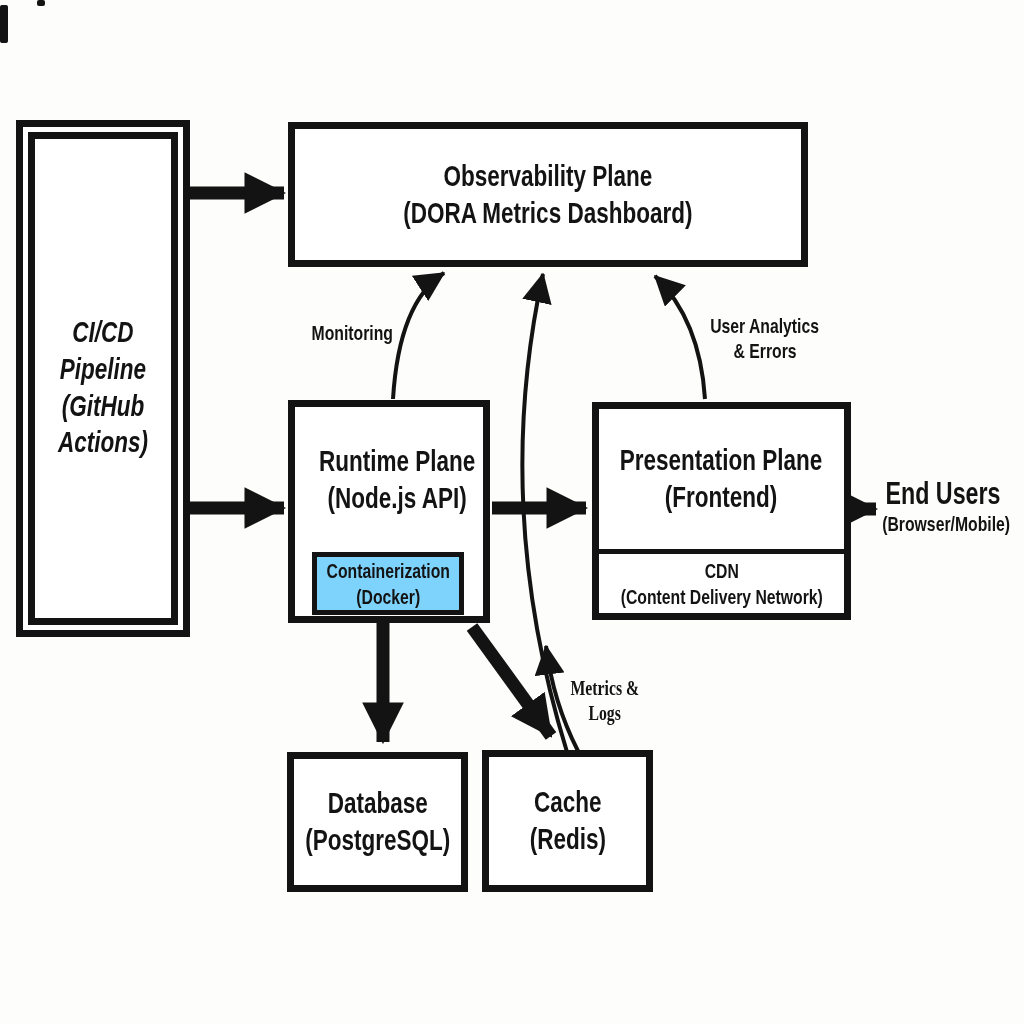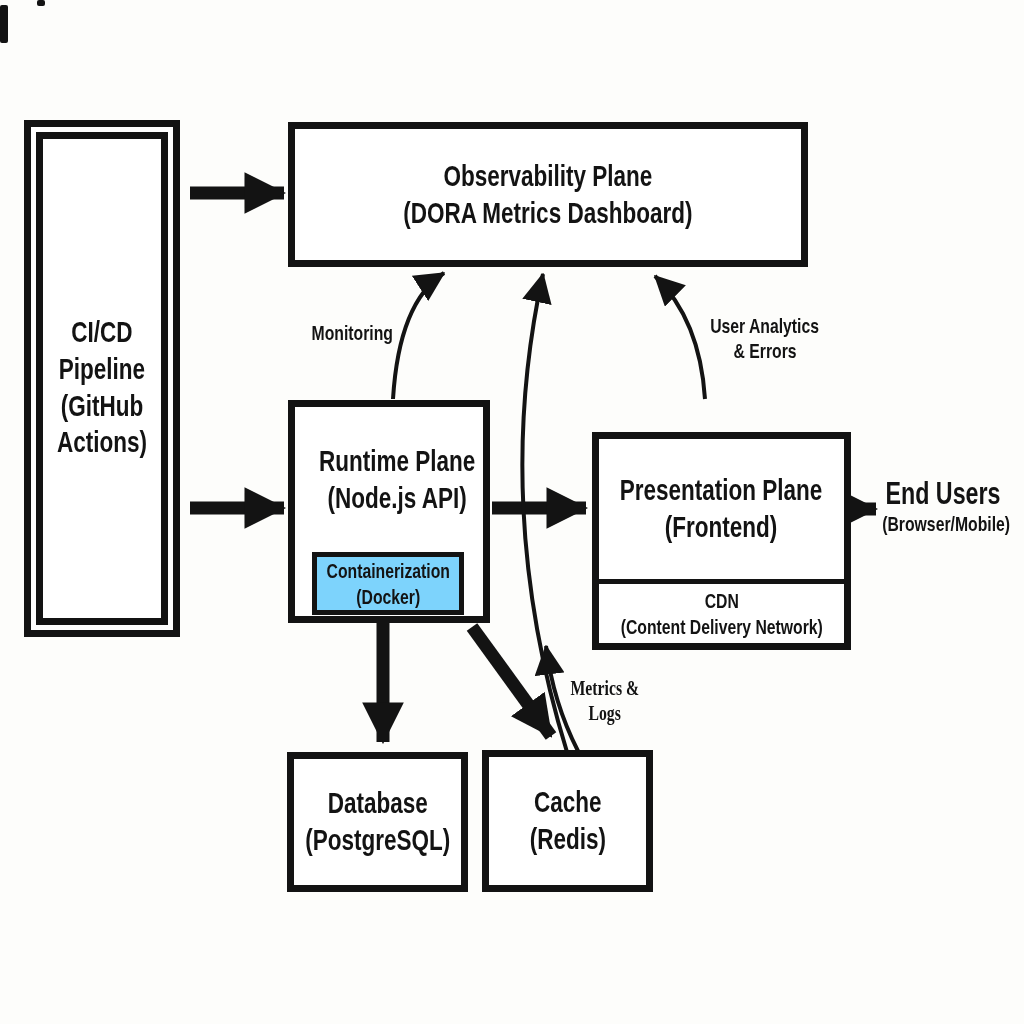--- a/index.html
+++ b/index.html
@@ -20,36 +20,36 @@
   .t-main{ font-size:30px; font-weight:700; line-height:1.22; }
   .t-sub{ font-size:21px; font-weight:700; line-height:1.2; }
   .t-label{ font-size:21px; font-weight:700; line-height:1.2; text-align:center; }
   .edge-label{ position:absolute; display:flex; flex-direction:column; align-items:center; }
   .arrow-layer{ position:absolute; left:0; top:0; width:1024px; height:1024px; pointer-events:none; }
   .arrow-layer path{ stroke:var(--ink); fill:none; }
   .thick{ stroke-width:13px; }
   .thin{ stroke-width:4px; }
 
   
-  .cicd-outer{ left:24px; top:120px; width:156px; height:517px; }
+  .cicd-outer{ left:16px; top:120px; width:174px; height:517px;font-style:italic; }
   .cicd-inner{
     position:absolute; left:5px; top:5px; right:5px; bottom:5px;
     border:7px solid var(--ink); box-sizing:border-box;
     display:flex; align-items:center; justify-content:center; text-align:center;
   }
   .obs{ left:288px; top:122px; width:520px; height:145px; }
   .runtime{ left:288px; top:400px; width:202px; height:223px; align-items:flex-start; }
   .runtime-label{ position:absolute; left:16px; top:0; right:0; height:145px;
     display:flex; align-items:center; justify-content:center; }
   .container-box{
     position:absolute; left:17px; top:145px; width:152px; height:63px;
     box-sizing:border-box; border:5px solid var(--ink); background:#7dd3fc;
     display:flex; align-items:center; justify-content:center;
   }
-  .pres{ left:592px; top:402px; width:259px; height:218px; flex-direction:column; align-items:stretch; justify-content:flex-start;margin-top:30px; }
+  .pres{ left:592px; top:402px; width:259px; height:218px; flex-direction:column; align-items:stretch; justify-content:flex-start; }
   .pres-top{ height:140px; border-bottom:5px solid var(--ink);
     display:flex; align-items:center; justify-content:center; }
   .pres-bottom{ flex:1; display:flex; align-items:center; justify-content:center; }
   .db{ left:287px; top:752px; width:181px; height:140px; }
   .cache{ left:482px; top:750px; width:171px; height:142px; }
 
   .endusers{ position:absolute; left:862px; top:477px; width:162px; text-align:center; }
   .endusers .big{ font-size:31px; font-weight:700; line-height:1.1; }
   .endusers .small{ font-size:21px; font-weight:700; line-height:1.2; }
 

